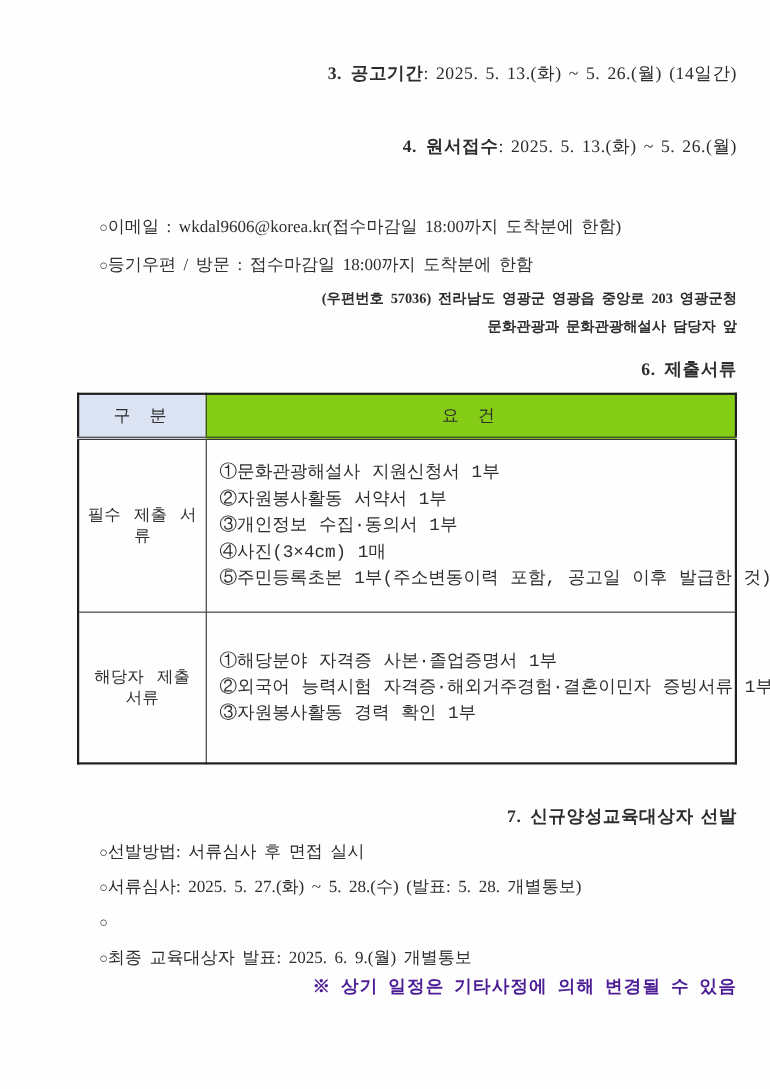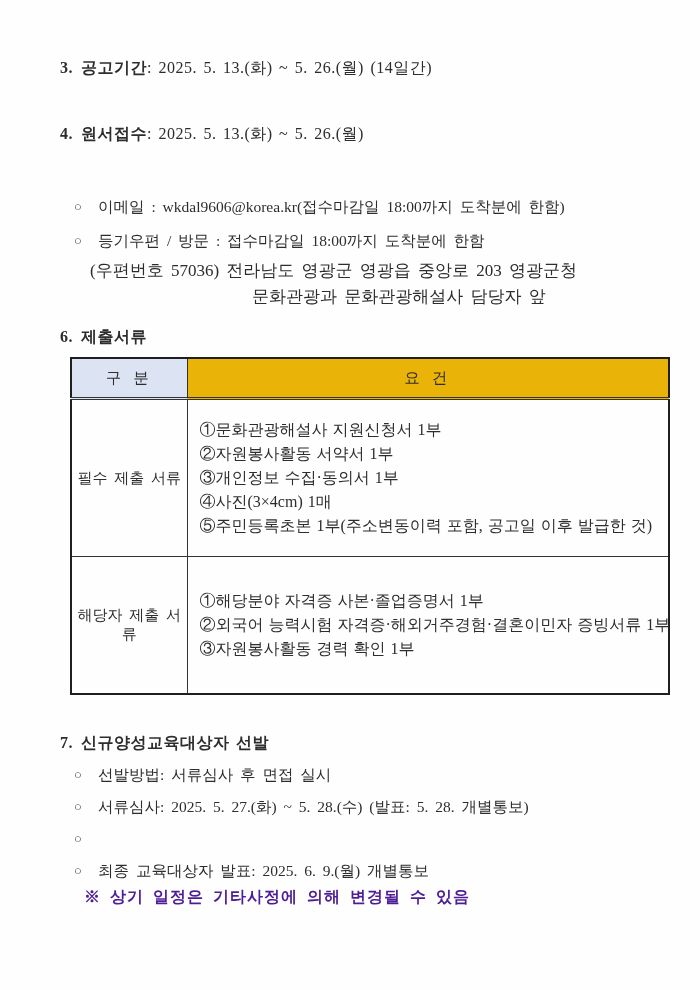--- a/index.html
+++ b/index.html
@@ -8,36 +8,36 @@
     background:#e9e9e9;
     font-family:"Liberation Serif","DejaVu Serif",serif;
   }
   .page {
     position:relative;
     width:700px; height:990px;
     background:#fefefe;
     color:#2d2d2d;
     overflow:hidden;
   }
-  .abs { position:absolute; left:60px; right:30px; }
+  .abs { position:absolute; left:60px; right:30px;text-align:right; }
   .heading {
     font-size:16px; font-weight:bold; letter-spacing:0.5px;
     line-height:21px; word-spacing:2px; white-space:nowrap;
   }
   .heading .plain { font-weight:normal; }
   .sec-num { display:inline-block; margin-right:8px; }
   .bullet {
     display:flex; align-items:flex-start;
     margin-left:14px; line-height:21px;
     font-size:15.5px; word-spacing:3px; white-space:nowrap;
   }
   .bullet .marker {
     width:24px; flex:0 0 24px; font-size:13px; line-height:21px;
   }
-  .sub-line { font-size:17px; line-height:21px; word-spacing:3px; white-space:nowrap; }
+  .sub-line { font-size:13px; line-height:21px; word-spacing:3px; white-space:nowrap;font-weight:bold; }
 
   
   #sec3 { top:57px; }
   #sec4 { top:123px; }
   #sec5 { top:185px; }
   #sec5 .bullet-email { margin-top:11px; }
   #sec5 .bullet-mail  { margin-top:13px; }
   #sec5 .addr1 { margin-top:9px;  margin-left:30px; }
   #sec5 .addr2 { margin-top:5px;  margin-left:192px; }
   #sec6 { top:326px; }
@@ -48,21 +48,21 @@
     margin-top:6px; margin-left:24px;
     font-size:16px; font-weight:bold; letter-spacing:1px; word-spacing:4px;
     color:#4c1d95; white-space:nowrap;
   }
 
   
   .table-wrap { position:absolute; top:357px; left:70px; }
   table.doc-table {
     border-collapse:collapse; table-layout:fixed;
     width:598px; border:2px solid #1f1f1f;
-    font-family:Liberation Serif, serif;
+    font-family:Liberation Mono, monospace;
   }
   table.doc-table col.c1 { width:116px; }
   table.doc-table col.c2 { width:482px; }
   table.doc-table th, table.doc-table td { border:1px solid #333; }
   table.doc-table thead th {
     height:36px; font-weight:normal; font-size:15.5px;
     letter-spacing:4px; text-align:center; vertical-align:middle;
     border-bottom:3px double #333;
   }
   td.cat {
@@ -106,21 +106,21 @@
 
   <div class="table-wrap">
     <table class="doc-table">
       <colgroup>
           <col class="c1">
           <col class="c2">
         </colgroup>
       <thead>
         <tr>
           <th style="background-color: rgb(220, 227, 242);">구 분</th>
-          <th style="background-color: #eab308;">요 건</th>
+          <th style="background-color: #84cc16;">요 건</th>
         </tr>
       </thead>
       <tbody>
         <tr class="row-required">
           <td class="cat">필수 제출 서류</td>
           <td class="items">
             <div class="titem">①문화관광해설사 지원신청서 1부</div>
             <div class="titem">②자원봉사활동 서약서 1부</div>
             <div class="titem">③개인정보 수집·동의서 1부</div>
             <div class="titem">④사진(3×4cm) 1매</div>

